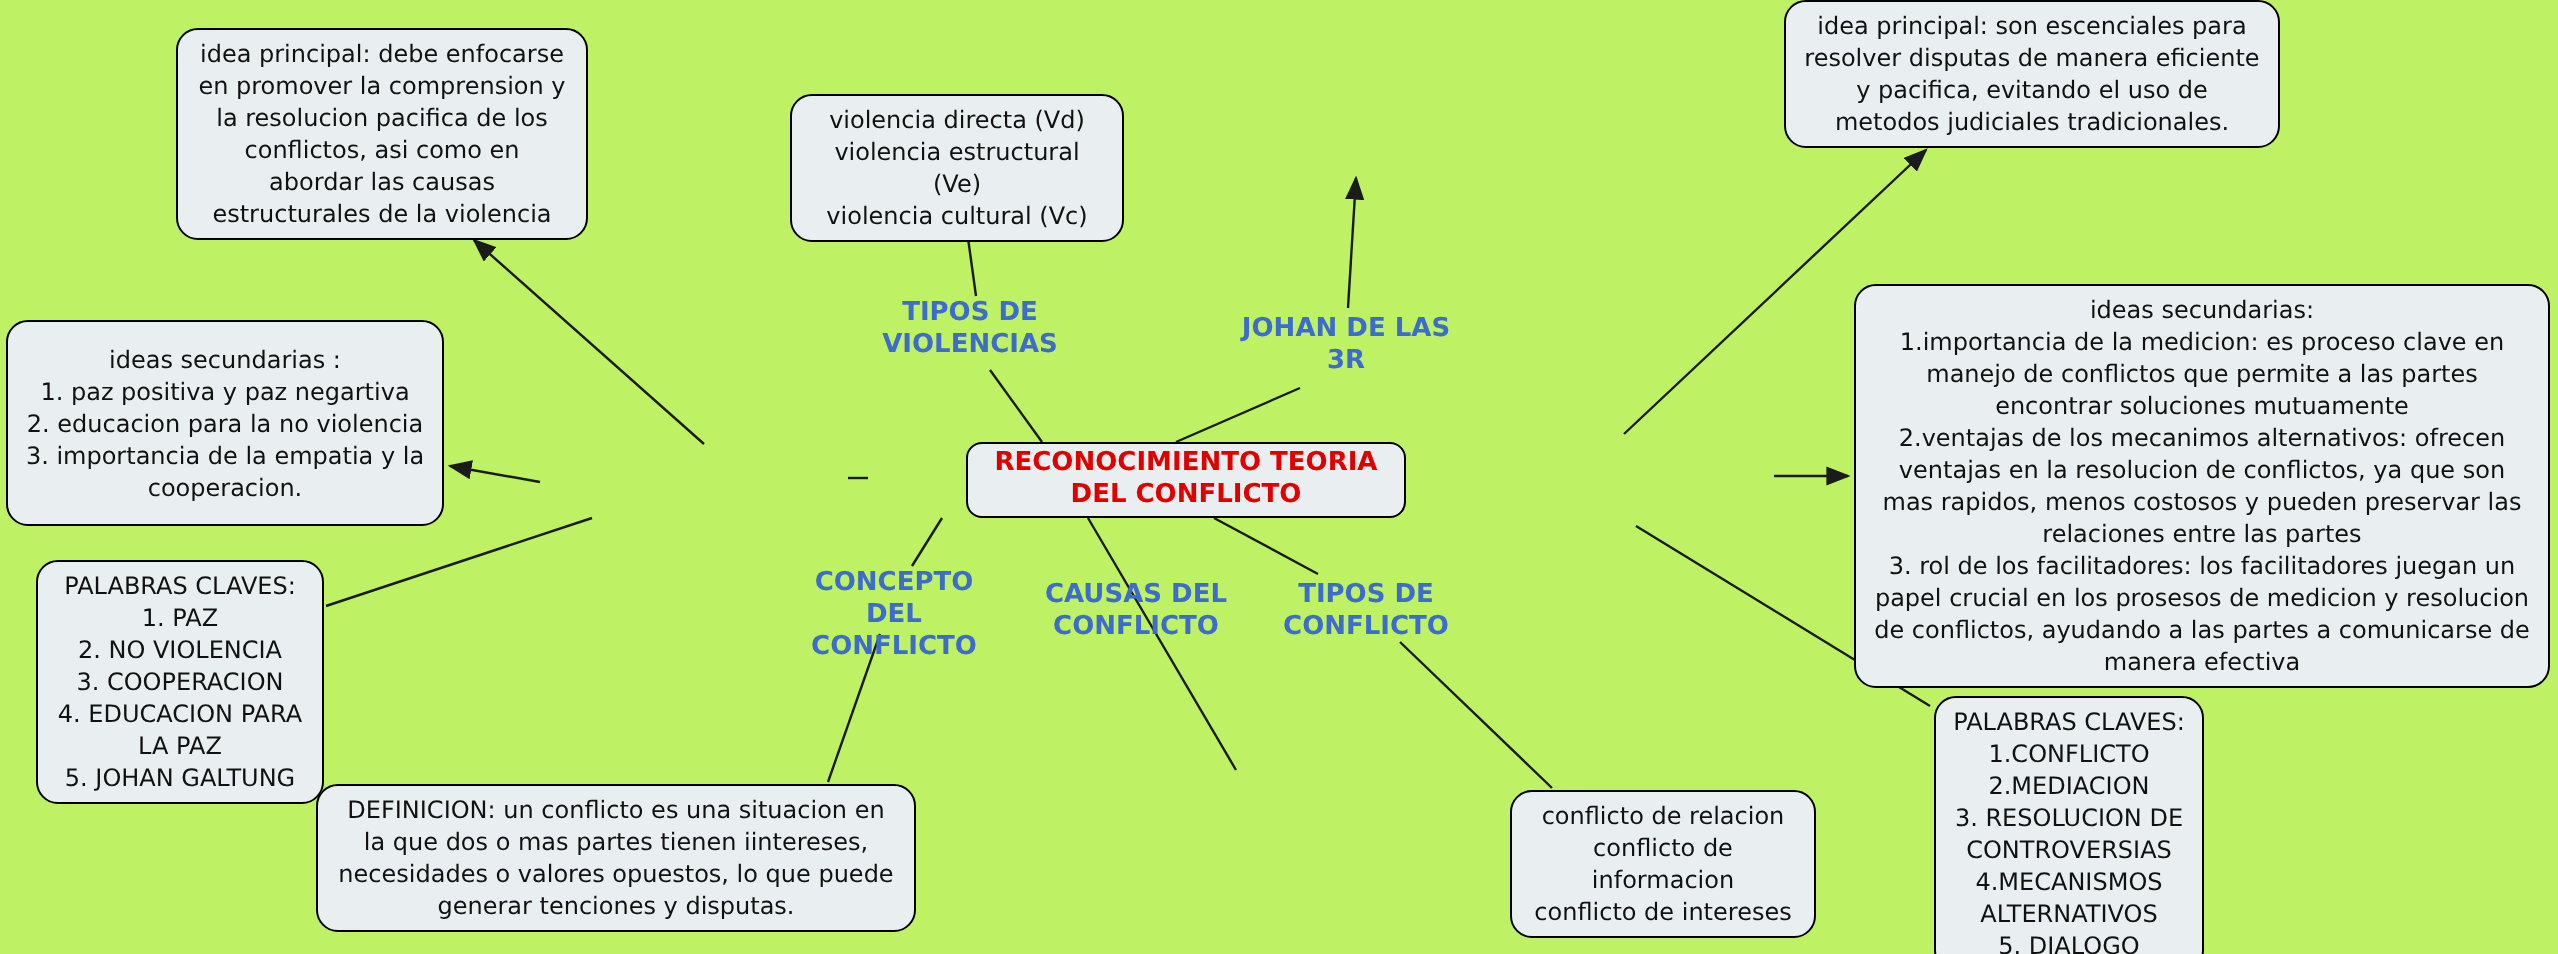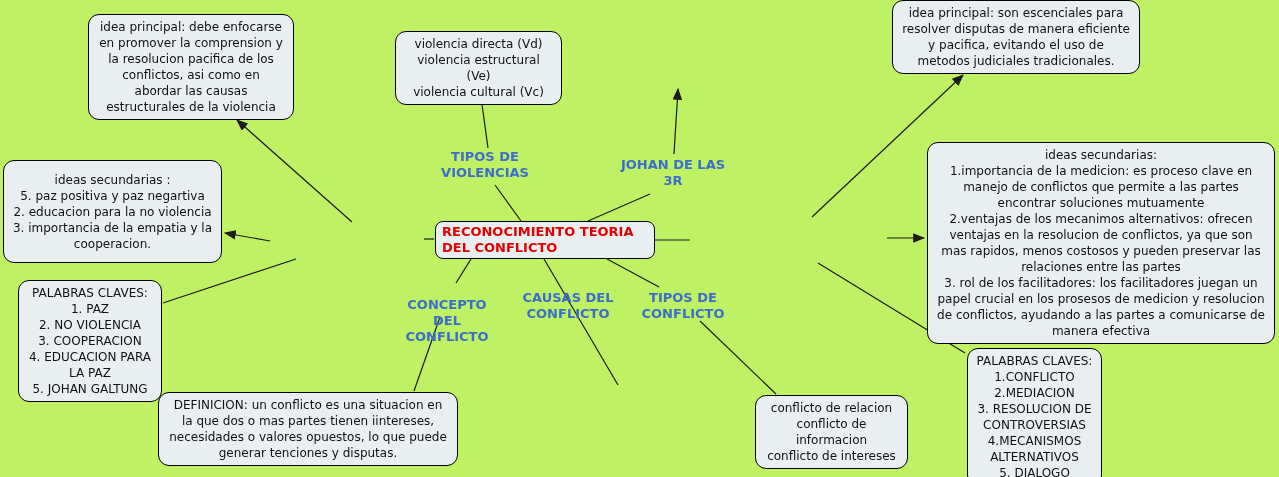--- a/index.html
+++ b/index.html
@@ -17,21 +17,21 @@
   }
   .blabel{
     position:absolute;z-index:2;color:#3d6ccc;font-weight:bold;
     font-size:13px;line-height:16px;text-align:center;white-space:pre-line;
   }
   .center-node{
     position:absolute;z-index:3;box-sizing:border-box;
     background:#e9eff1;border:1.4px solid #000;border-radius:8px;
     display:flex;align-items:center;justify-content:center;
     color:#e00000;font-weight:bold;font-size:13px;line-height:16px;
-    text-align:left;padding:2px 6px;
+    text-align:center;padding:2px 6px;margin-left:48px;
   }
 </style>
 </head>
 <body>
 
 <div class="map">
 
   <svg width="1279" height="477" viewBox="0 0 1279 477">
     <defs>
       <marker id="arrow" viewBox="0 0 10 8" refX="9" refY="4" markerWidth="10" markerHeight="8" orient="auto">
@@ -62,32 +62,32 @@
       <line x1="544" y1="259" x2="618" y2="385"></line>
 
       <line x1="607" y1="259" x2="659" y2="287"></line>
       <line x1="700" y1="321" x2="776" y2="394"></line>
     </g>
   </svg>
 
   <div class="node" style="left:88px;top:14px;width:206px;min-height:104px">idea principal: debe enfocarse en promover la comprension y la resolucion pacifica de los conflictos, asi como en abordar las causas estructurales de la violencia</div>
 
   <div class="node" style="left:3px;top:160px;width:219px;min-height:103px">ideas secundarias :
-5. paz positiva y paz negartiva
+1. paz positiva y paz negartiva
 2. educacion para la no violencia
 3. importancia de la empatia y la cooperacion.</div>
 
   <div class="node" style="left:18px;top:280px;width:144px;min-height:110px">PALABRAS CLAVES:
 1. PAZ
 2. NO VIOLENCIA
 3. COOPERACION
 4. EDUCACION PARA LA PAZ
 5. JOHAN GALTUNG</div>
 
-  <div class="node" style="left:395px;top:31px;width:167px;min-height:56px">violencia directa (Vd)
+  <div class="node" style="left:395px;top:47px;width:167px;min-height:56px">violencia directa (Vd)
 violencia estructural (Ve)
 violencia cultural (Vc)</div>
 
 
   <div class="node" style="left:892px;top:0;width:248px;min-height:69px">idea principal: son escenciales para resolver disputas de manera eficiente y pacifica, evitando el uso de metodos judiciales tradicionales.</div>
 
   <div class="node" style="left:927px;top:142px;width:348px;min-height:181px">ideas secundarias:
 1.importancia de la medicion: es proceso clave en manejo de conflictos que permite a las partes encontrar soluciones mutuamente
 2.ventajas de los mecanimos alternativos: ofrecen ventajas en la resolucion de conflictos, ya que son mas rapidos, menos costosos y pueden preservar las relaciones entre las partes
 3. rol de los facilitadores: los facilitadores juegan un papel crucial en los prosesos de medicion y resolucion de conflictos, ayudando a las partes a comunicarse de manera efectiva</div>
@@ -109,21 +109,21 @@
   <div class="center-node" style="left:435px;top:221px;width:220px;min-height:38px">RECONOCIMIENTO TEORIA DEL CONFLICTO</div>
 
   <div class="blabel" style="left:430px;top:149px;width:110px">TIPOS DE
 VIOLENCIAS</div>
 
   <div class="blabel" style="left:618px;top:157px;width:110px">JOHAN DE LAS
 3R</div>
 
 
 
-  <div class="blabel" style="left:392px;top:297px;width:110px">CONCEPTO DEL
+  <div class="blabel" style="left:392px;top:284px;width:110px">CONCEPTO DEL
 CONFLICTO</div>
 
   <div class="blabel" style="left:518px;top:290px;width:100px">CAUSAS DEL
 CONFLICTO</div>
 
   <div class="blabel" style="left:638px;top:290px;width:90px">TIPOS DE
 CONFLICTO</div>
 
 </div>
 

